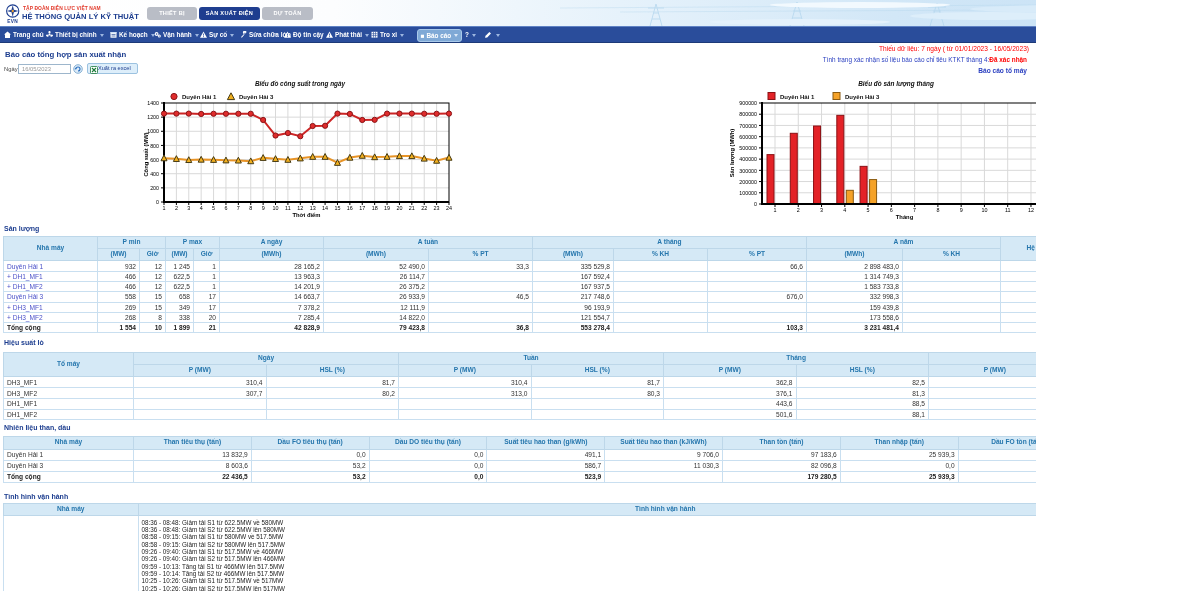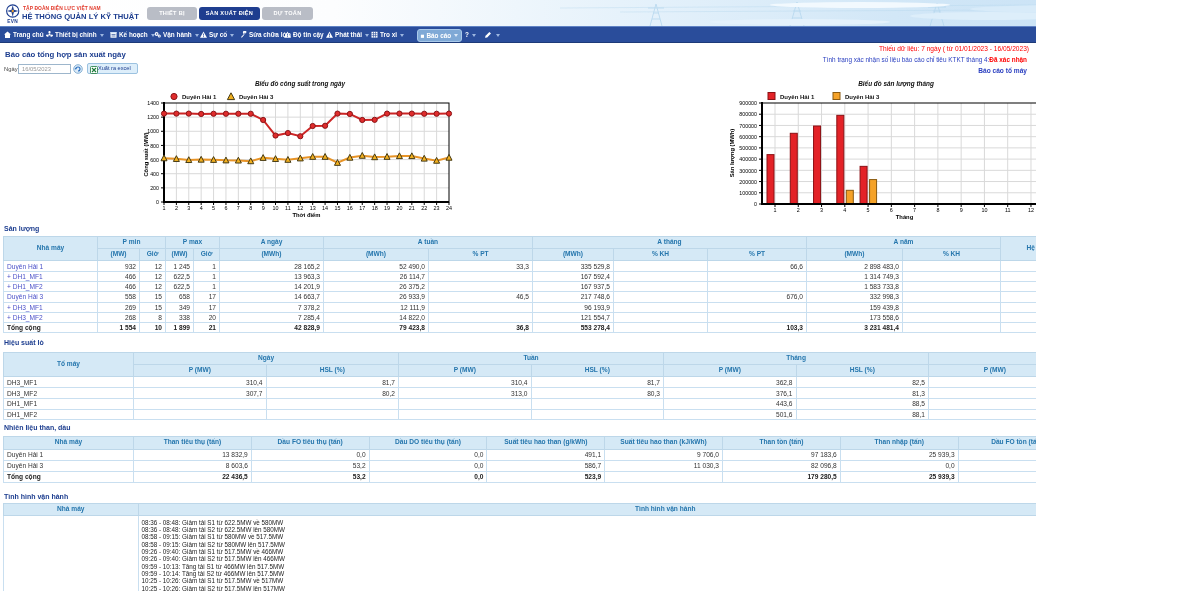--- a/index.html
+++ b/index.html
@@ -154,21 +154,21 @@
           <line x1="0.5" y1="2.7" x2="6.5" y2="2.7" stroke="#2a4d9b" stroke-width="0.6"></line>
           <line x1="0.5" y1="4.6" x2="6.5" y2="4.6" stroke="#2a4d9b" stroke-width="0.6"></line>
         </svg>Tro xỉ<span class="car"></span></div>
 <div class="it" style="left:465px">?<span class="car"></span></div>
 <div class="it" style="left:484px"><svg width="7" height="7" viewBox="0 0 7 7" style="vertical-align:-1px;margin-right:2px">
           <path d="M1 6.8 L1.6 4.8 L5.4 1 L7 2.6 L3.2 6.4 Z" fill="#fff"></path>
         </svg><span class="car"></span></div>
 <div class="active">■ Báo cáo<span class="car" style="border-top-color:#dce9f8"></span></div>
 </div>
 
-<div class="pgtitle">Báo cáo tổng hợp sản xuất ngày</div>
+<div class="pgtitle">Báo cáo tổng hợp sản xuất nhận</div>
 <div class="warn">Thiếu dữ liệu: 7 ngày ( từ 01/01/2023 - 16/05/2023)</div>
 <div class="stat">Tình trạng xác nhận số liệu báo cáo chỉ tiêu KTKT tháng 4:<b>Đã xác nhận</b></div>
 <div class="rblink">Báo cáo tổ máy</div>
 
 <div class="lbl">Ngày</div>
 <div id="dinput">16/05/2023</div>
 <svg id="refresh" viewBox="0 0 10 10">
       <circle cx="5" cy="5" r="4.3" fill="#dcebf8" stroke="#6f9fc8" stroke-width="0.8"></circle>
       <path d="M3 5 A2 2 0 1 1 5 7" fill="none" stroke="#2a6fc0" stroke-width="1.1"></path>
       <path d="M2.5 3.6 L3.3 5.4 L1.6 5.2 Z" fill="#2a6fc0"></path>

